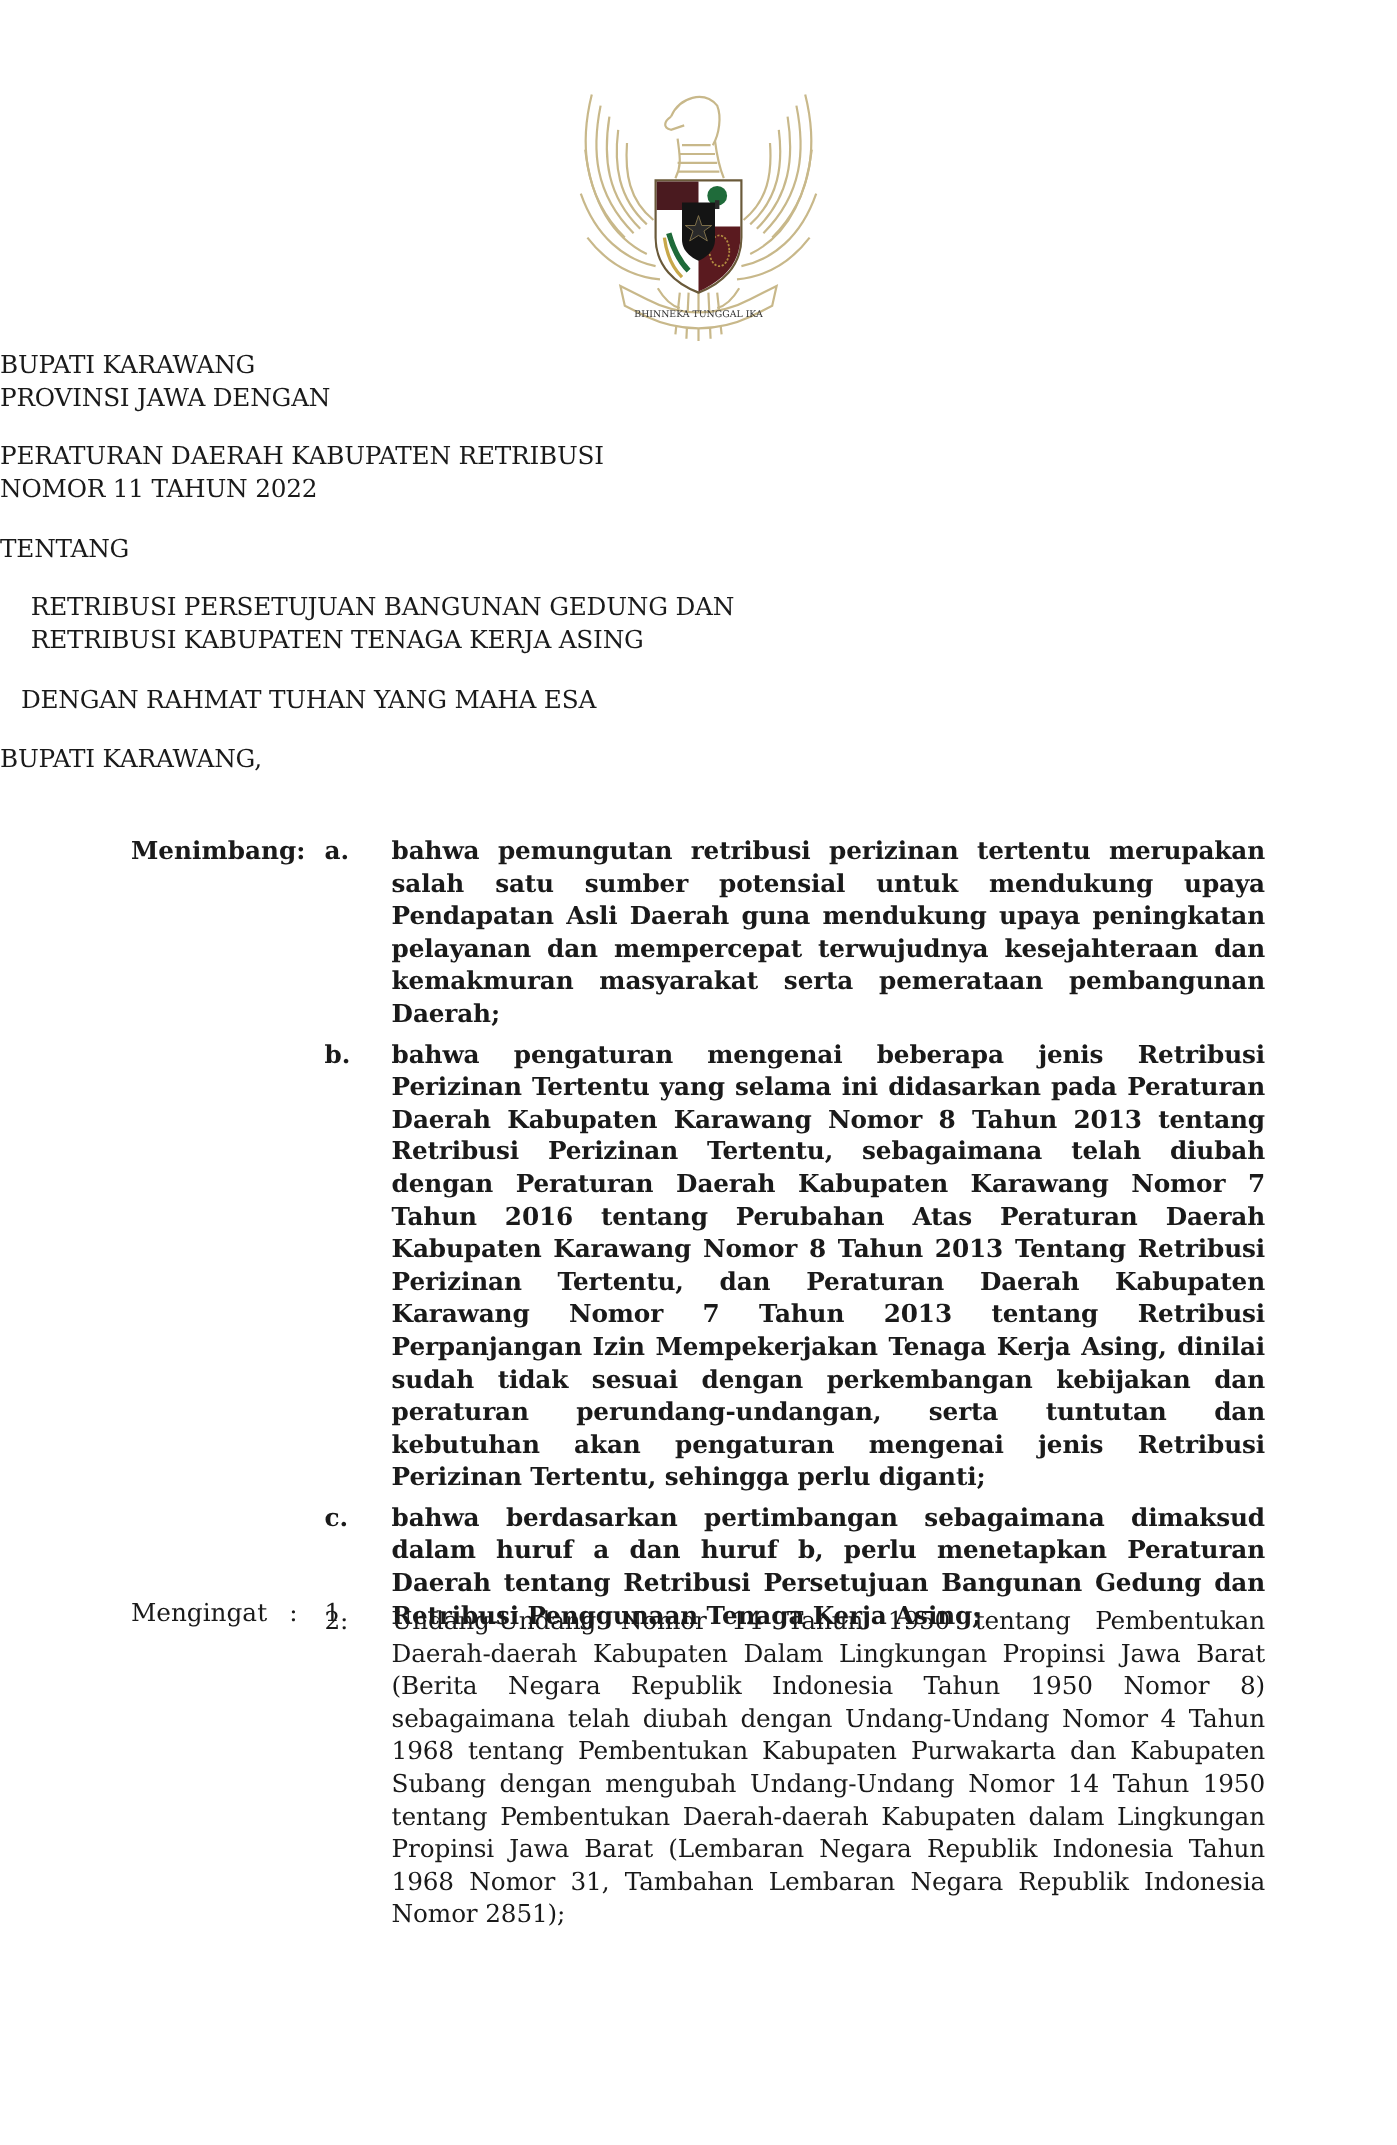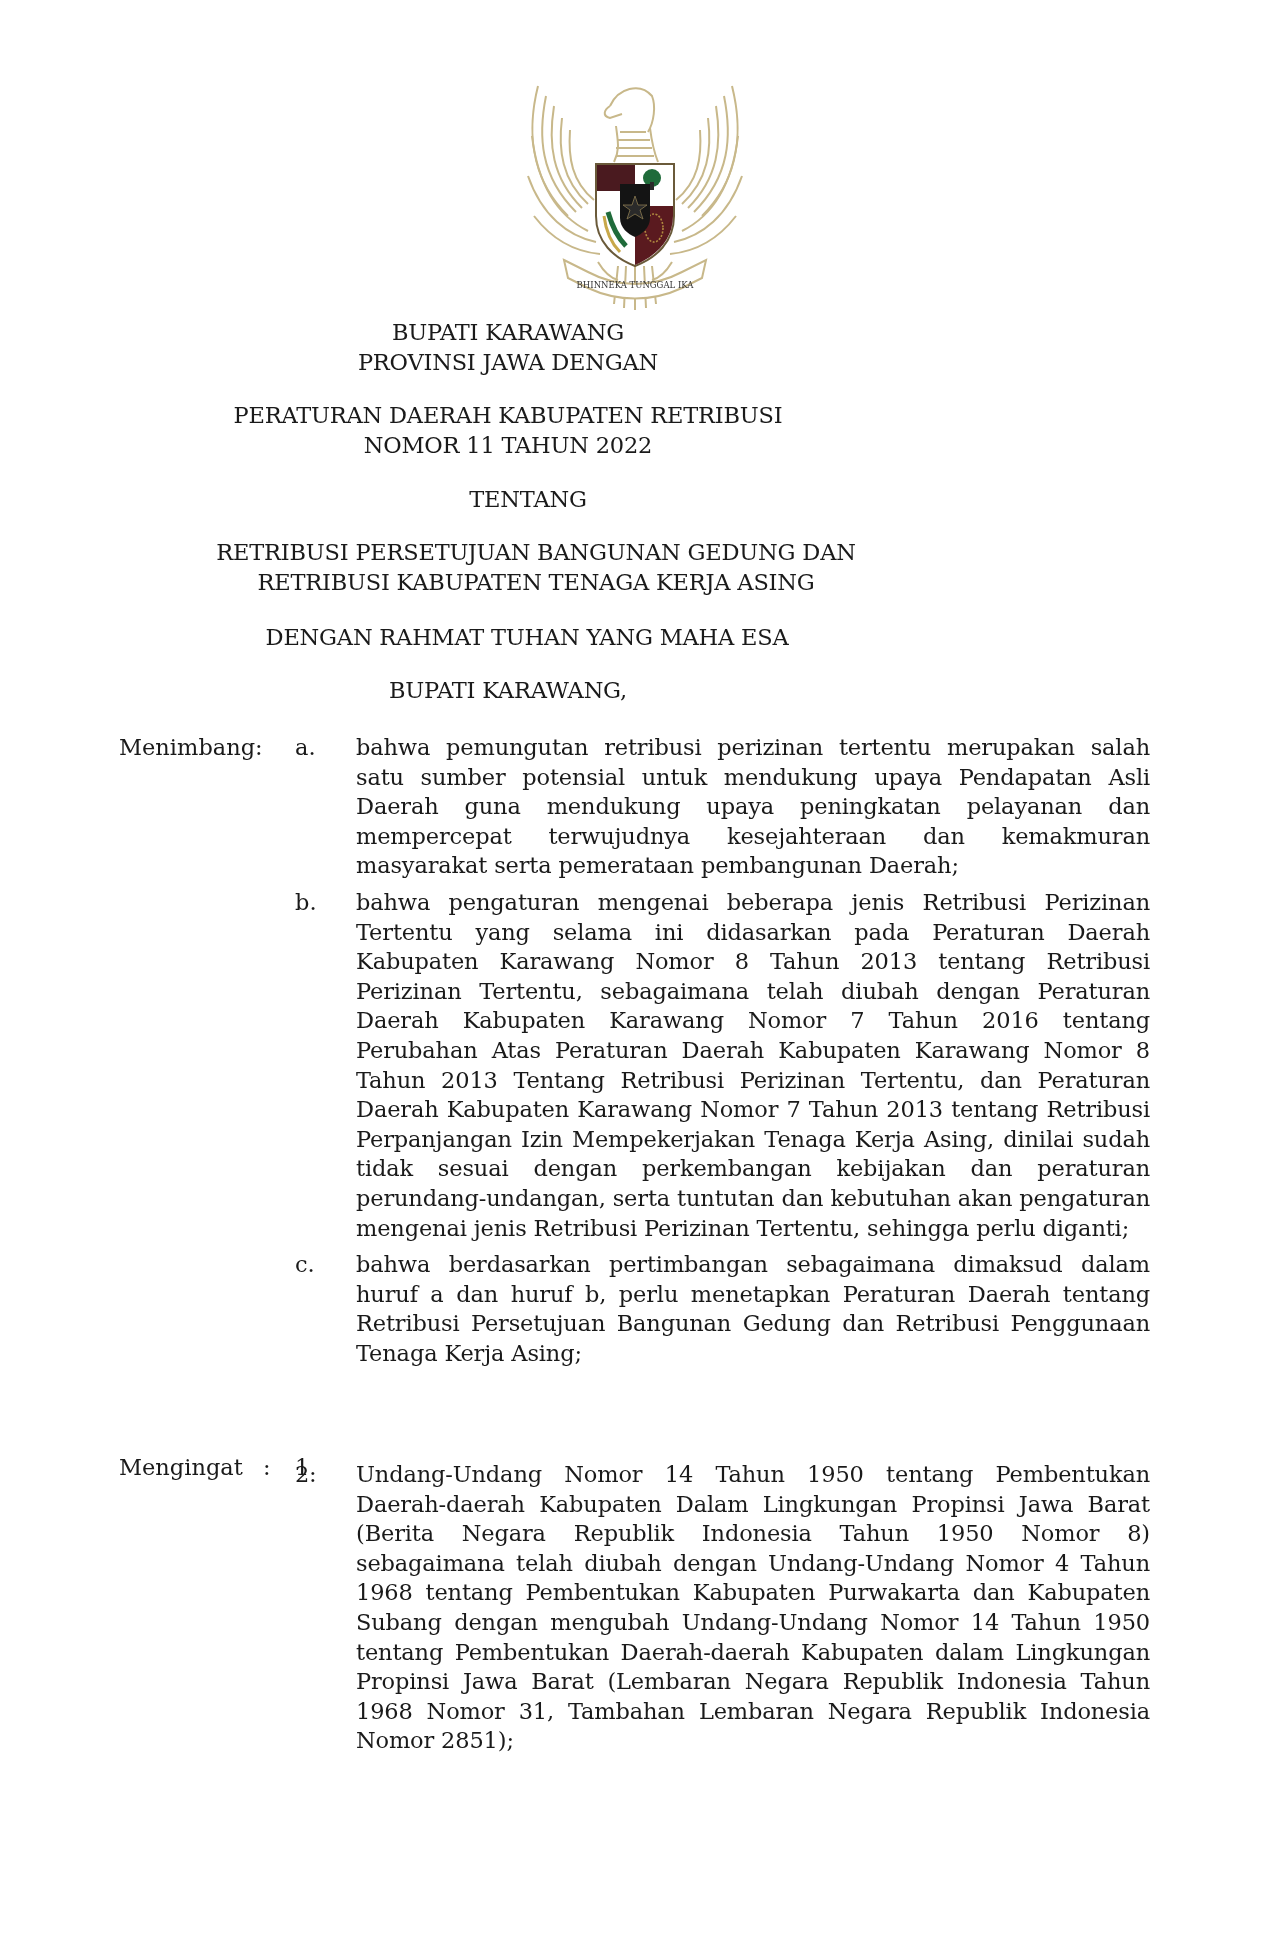--- a/index.html
+++ b/index.html
@@ -25,41 +25,41 @@
       position: absolute;
       left: 518px;
       top: 66px;
       width: 234px;
       height: 250px;
     }
     .center-block {
       position: absolute;
       left: 0;
       width: 1016px;
-      text-align: center;
+      text-align: left;
       font-size: 22.5px;
       line-height: 29.5px;
       letter-spacing: -0.2px;
     }
     .center-block div { white-space: nowrap; }
     .b1 { top: 318px; }
     .b2 { top: 401px; }
-    .b3 { top: 485px; padding-left: 20px; }
+    .b3 { top: 485px; }
     .b4 { top: 538px; padding-left: 28px; }
     .b5 { top: 623px; padding-left: 19px; }
     .b6 { top: 676px; }
 
     .section {
       position: absolute;
       left: 119px;
       width: 1031px;
       font-size: 22.5px;
       line-height: 29.6px;
     }
-    .sec-menimbang { top: 733px; }
+    .sec-menimbang { top: 760px; font-weight: bold; }
     .sec-mengingat { top: 1453px; }
 
     .label {
       position: absolute;
       left: 0;
       top: 0;
       white-space: nowrap;
     }
     .label .colon-sep {
       position: absolute;

